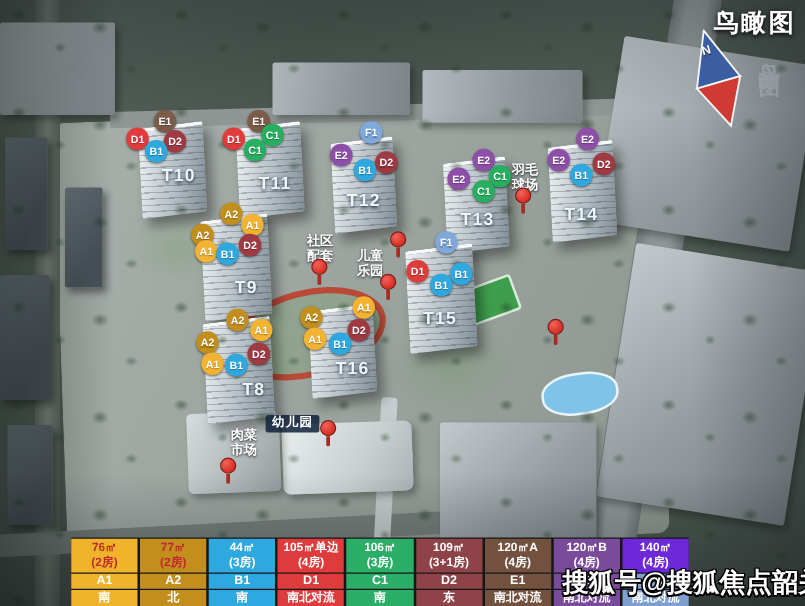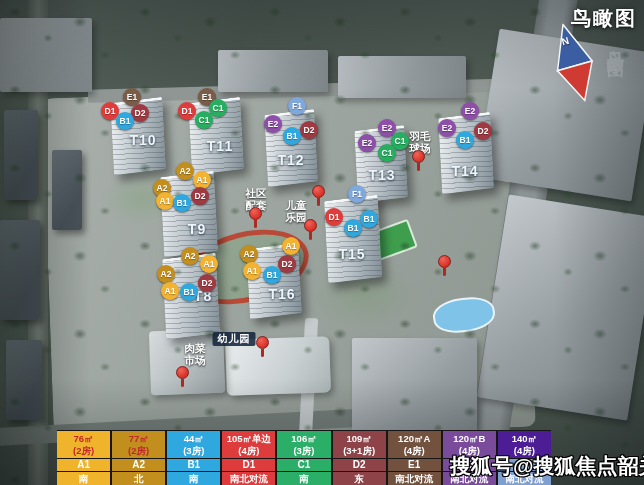--- a/index.html
+++ b/index.html
@@ -145,21 +145,21 @@
   <div class="abs rt" style="left:440px;top:115px;width:52px;height:76px;"></div>
   <div class="abs rt" style="left:162px;top:174px;width:54px;height:80px;"></div>
   <div class="abs rt" style="left:326px;top:198px;width:54px;height:82px;"></div>
   <div class="abs rt" style="left:248px;top:246px;width:52px;height:70px;"></div>
   <div class="abs rt" style="left:164px;top:256px;width:54px;height:80px;"></div>
 
   <div class="abs foliage"></div>
   <div class="abs vignette"></div>
 
   <div class="abs" style="left:0;top:0;width:644px;height:485px;" id="towersLayer">
-      <div class="tower-label" style="left: 203px; top: 296px;">T8</div>
+      <div class="tower-label" style="left: 203px; top: 311px;">T8</div>
       <div class="tower-label" style="left: 197px; top: 229px;">T9</div>
       <div class="tower-label" style="left: 143px; top: 140px;">T10</div>
       <div class="tower-label" style="left: 220px; top: 146px;">T11</div>
       <div class="tower-label" style="left: 291px; top: 160px;">T12</div>
       <div class="tower-label" style="left: 382px; top: 175px;">T13</div>
       <div class="tower-label" style="left: 465px; top: 171px;">T14</div>
       <div class="tower-label" style="left: 352px; top: 254px;">T15</div>
       <div class="tower-label" style="left: 282px; top: 294px;">T16</div>
     </div>
   <div class="abs" style="left:0;top:0;width:644px;height:485px;" id="facLayer">
@@ -318,21 +318,21 @@
       </div>
       <div class="lg-col">
         <div class="lg-cell lg-area" style="background: rgb(122, 75, 155); color: rgb(255, 255, 255);">
           <div>120㎡B</div>
           <div>(4房)</div>
         </div>
         <div class="lg-cell lg-type" style="background: rgb(122, 75, 155);">E2</div>
         <div class="lg-cell lg-orient" style="background: rgb(122, 75, 155);">南北对流</div>
       </div>
       <div class="lg-col">
-        <div class="lg-cell lg-area" style="background: #4c1d95; color: rgb(255, 255, 255);">
+        <div class="lg-cell lg-area" style="background: #6d28d9; color: rgb(255, 255, 255);">
           <div>140㎡</div>
           <div>(4房)</div>
         </div>
         <div class="lg-cell lg-type" style="background: rgb(127, 159, 208);">F1</div>
         <div class="lg-cell lg-orient" style="background: rgb(127, 159, 208);">南北对流</div>
       </div>
     </div>
   <div class="abs watermark">搜狐号@搜狐焦点韶关站</div>
 </div>
 

